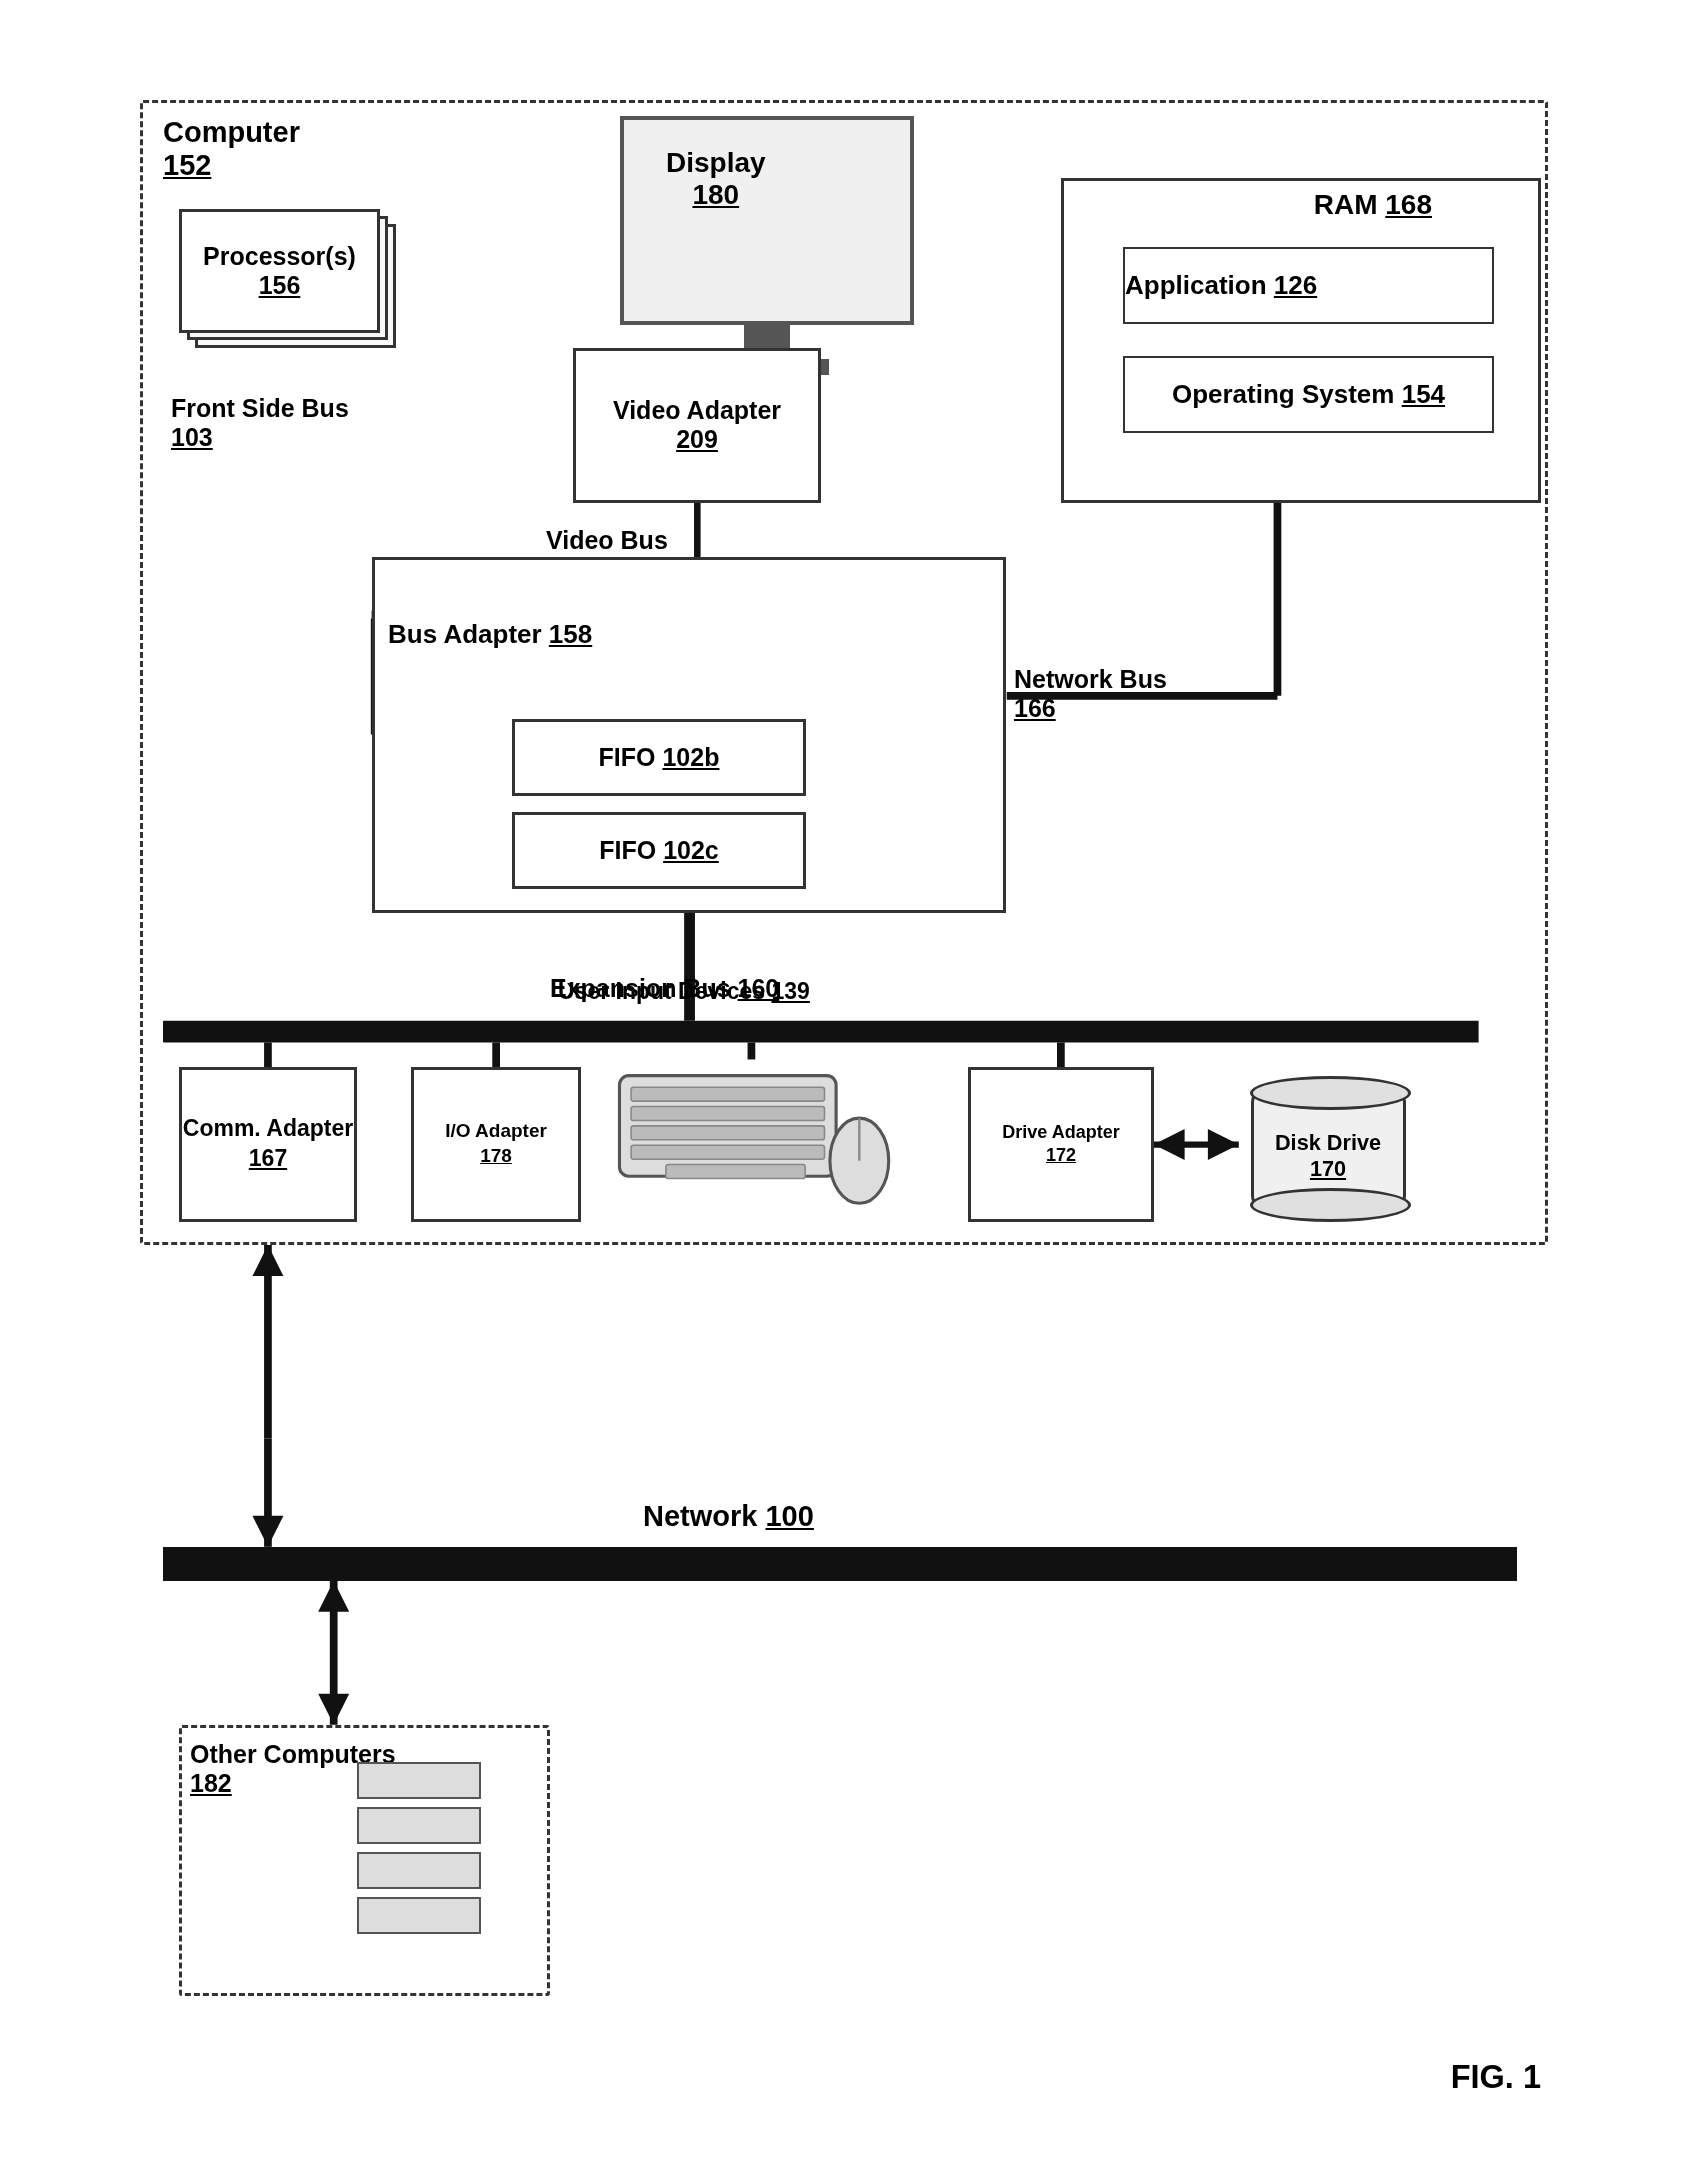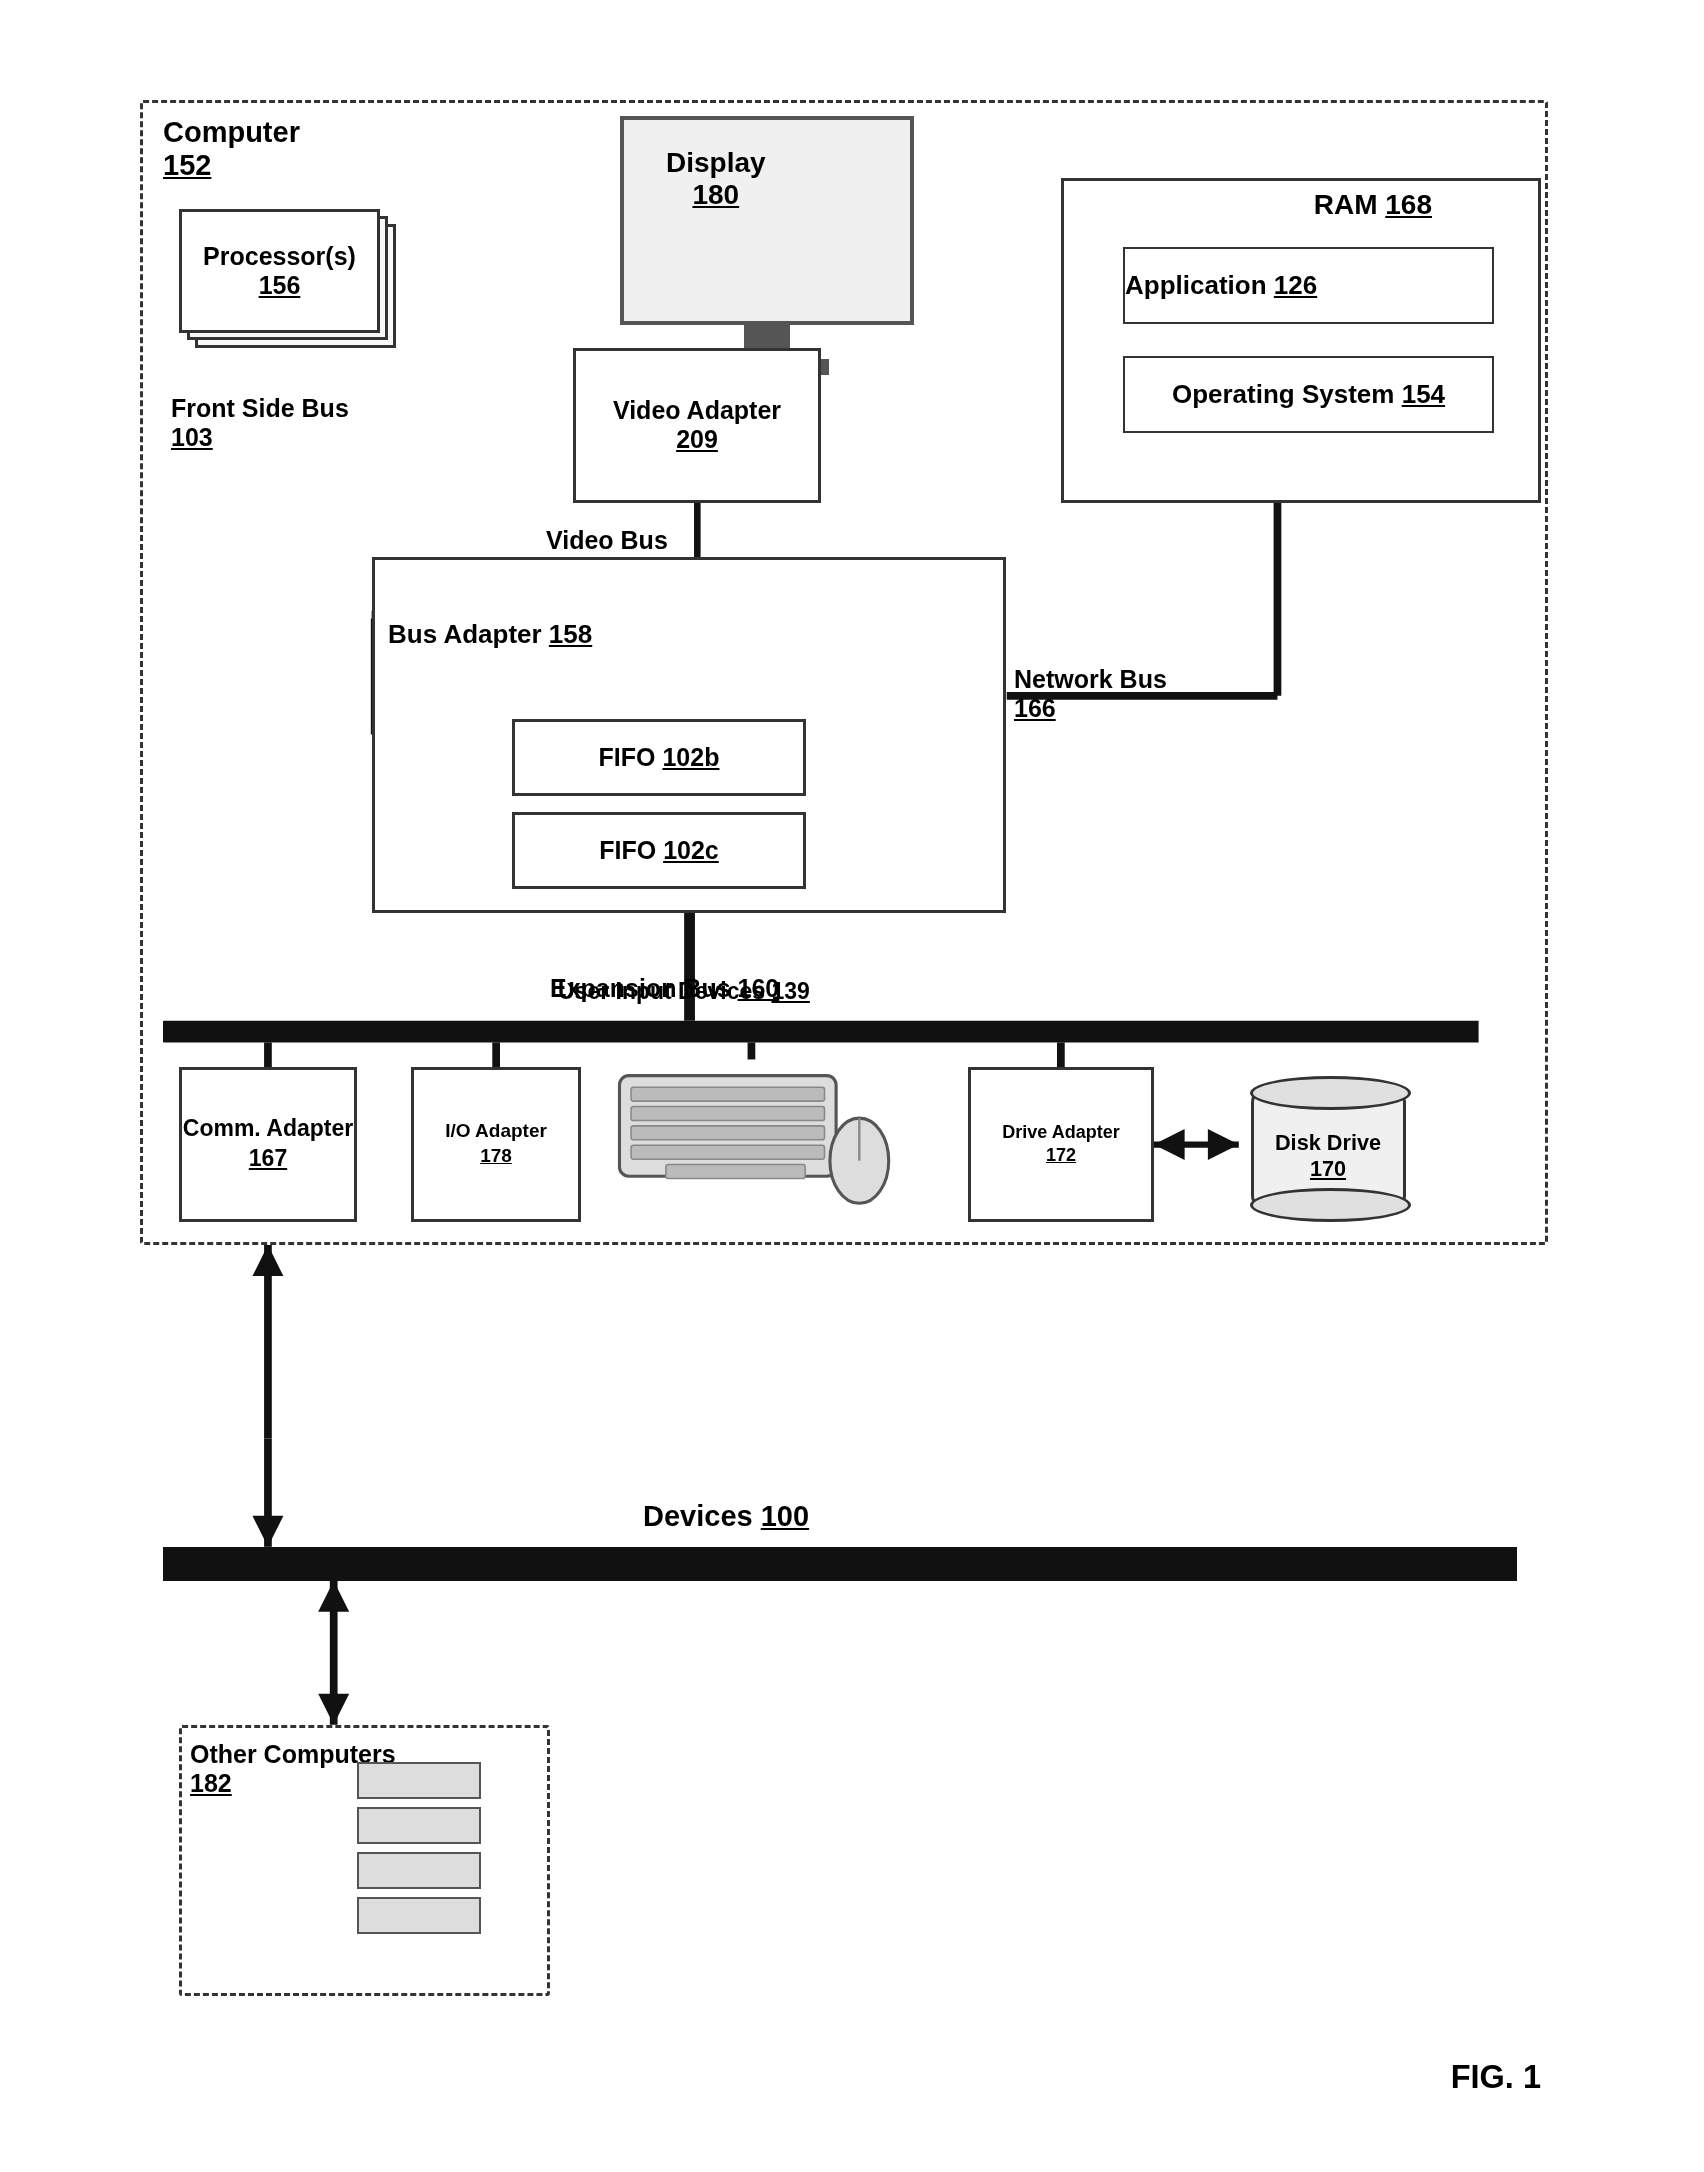--- a/index.html
+++ b/index.html
@@ -648,21 +648,21 @@
     <div class="disk-drive-box">
       <div class="disk-cylinder">
         <div style="font-size:21.7px; font-weight:bold; text-align:center; margin-top:15.5px;">
           <div>Disk Drive</div>
           <div style="text-decoration:underline;">170</div>
         </div>
       </div>
     </div>
 
     <div class="label-text" style="top:1423px; left:526px; font-size:29px;">
-      <span>Devices</span> <span class="underline">100</span>
+      <span>Network</span> <span class="underline">100</span>
     </div>
 
     <div class="network-bar"></div>
 
     <div class="other-computers-box"></div>
     <div class="label-text" style="top:1663px; left:73px; font-size:25px;">
       <div>Other Computers</div>
       <div class="underline">182</div>
     </div>
 

